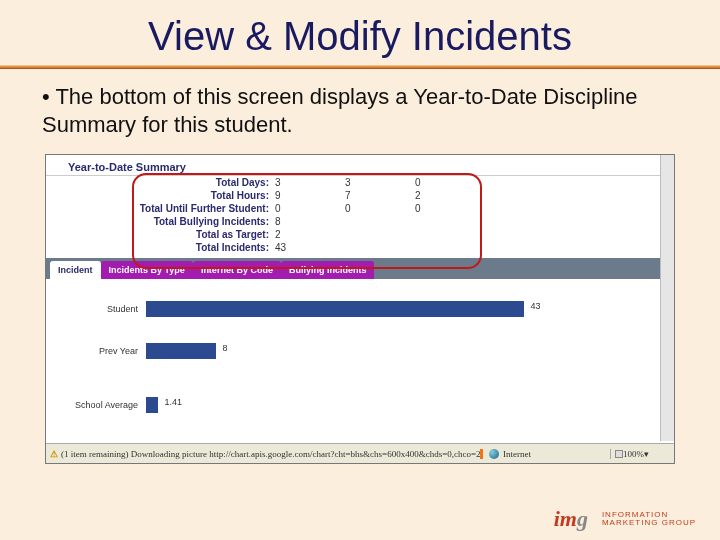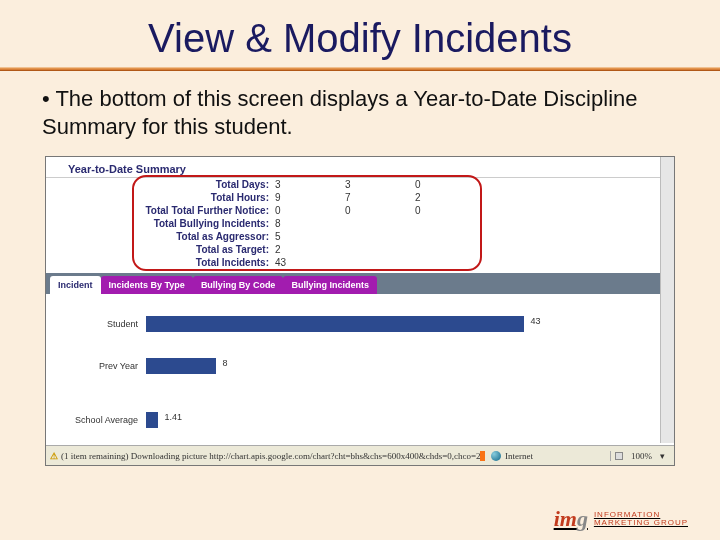--- a/index.html
+++ b/index.html
@@ -1,42 +1,42 @@
 <!DOCTYPE html>
 <html><head>
 <meta charset="utf-8">
 <style>
   * { box-sizing: border-box; margin: 0; padding: 0; }
   body { width: 720px; height: 540px; background: #fbeedd; font-family: Arial, sans-serif; overflow: hidden; position: relative; }
-  .title { font: 40px Verdana, sans-serif; color: #1a1a60; text-align: center; padding-top: 16px; }
+  .title { font: 40px Verdana, sans-serif; color: #1a1a60; text-align: center; padding-top: 8px; margin-top: 6px; }
   .rule { height: 4px; background: linear-gradient(#e8a05a, #d07028); margin: 6px 0 14px 0; border-top: 1px solid #f0c090; border-bottom: 1px solid #b05818; }
   .bullet { font: 22px Arial, sans-serif; color: #111; padding: 0 42px 10px 42px; line-height: 1.25; }
   .shot { position: relative; margin: 6px auto 0 auto; width: 630px; height: 310px; background: #fff; border: 1px solid #777; }
   .hdr { font: bold 11px Arial; color: #2a2a70; padding: 6px 6px 2px 22px; border-bottom: 1px solid #ccc; }
   .sumrow { display: flex; font: bold 10px Arial; color: #2a2a70; padding: 1px 14px; }
   .sumrow .lbl { width: 215px; text-align: right; padding-right: 6px; }
   .sumrow .c { width: 70px; color: #333; font-weight: normal; }
   .callout { position: absolute; left: 86px; top: 18px; width: 350px; height: 96px; border: 2px solid #c21818; border-radius: 14px; pointer-events: none; }
   .tabs { display: flex; gap: 0; background: #6b7b8c; padding: 3px 4px 0 4px; margin-top: 4px; font: bold 9px Arial; color: #fff; }
   .tab { padding: 4px 8px; background: #a21caf; border-radius: 3px 3px 0 0; }
   .tab.active { background: #fff; color: #2a2a70; }
   .chartarea { position: relative; height: 138px; margin-top: 8px; }
   .crow { position: absolute; left: 0; right: 8px; display: flex; align-items: center; }
   .crow .cl { width: 100px; text-align: right; font: 9px Arial; color: #333; padding-right: 8px; padding-left: 24px; }
   .crow .barwrap { flex: 1; position: relative; height: 20px; }
   .crow .bar { position: absolute; left: 0; top: 2px; height: 16px; background: #2c4a8f; }
   .crow .val { position: absolute; top: 2px; font: 9px Arial; color: #333; }
   .scroll { position: absolute; right: 0; top: 0; bottom: 22px; width: 14px; background: #e6e6e6; border-left: 1px solid #bbb; }
   .status { position: absolute; left: 0; right: 0; bottom: 0; height: 20px; background: #ece9d8; border-top: 1px solid #aaa; display: flex; align-items: center; font: 9px Tahoma; color: #333; }
   .status .s1 { flex: 1; padding: 0 4px; display: flex; align-items: center; gap: 3px; white-space: nowrap; overflow: hidden; }
-  .status .s2 { width: 130px; border-left: 5px solid #f97316; padding: 0 6px; display: flex; gap: 4px; align-items: center; }
-  .status .s3 { width: 64px; border-left: 1px solid #aaa; padding: 0 4px; display: flex; align-items: center; gap: 8px; text-align: center; }
+  .status .s2 { width: 130px; border-left: 3px solid #f97316; padding: 0 6px; display: flex; gap: 4px; align-items: center; }
+  .status .s3 { width: 64px; border-left: 1px solid #aaa; padding: 0 4px; display: flex; align-items: center; gap: 0; text-align: center; }
   .globe { width: 10px; height: 10px; border-radius: 50%; background: radial-gradient(circle at 30% 30%, #8cd, #168); }
   .zr { width: 8px; height: 8px; background: #ddd; border: 1px solid #888; }
-  .logo { position: absolute; right: 32px; bottom: 8px; display: flex; align-items: center; gap: 6px; text-decoration: underline; }
+  .logo { position: absolute; right: 24px; bottom: 8px; display: flex; align-items: center; gap: 14px; }
   .logo .img { font: italic bold 22px Georgia; color: #c23b1e; }
   .logo .img .g { color: #888; }
   .logo .txt { font: 8px Arial; color: #c23b1e; line-height: 1; letter-spacing: 1px; }
 </style>
 </head>
 <body>
 
 <div class="title">View &amp; Modify Incidents</div>
 <div class="rule"></div>
 <div class="bullet">• <span>The bottom of this screen displays a Year-to-Date Discipline Summary for this student.</span></div>
@@ -50,34 +50,28 @@
         <span class="c">3</span>
         <span class="c">0</span>
       </div>
       <div class="sumrow">
         <span class="lbl">Total Hours:</span>
         <span class="c">9</span>
         <span class="c">7</span>
         <span class="c">2</span>
       </div>
       <div class="sumrow">
-        <span class="lbl">Total Total Further Notice:</span>
+        <span class="lbl">Total Until Further Student:</span>
         <span class="c">0</span>
         <span class="c">0</span>
         <span class="c">0</span>
       </div>
       <div class="sumrow">
         <span class="lbl">Total Bullying Incidents:</span>
         <span class="c">8</span>
-        <span class="c"></span>
-        <span class="c"></span>
-      </div>
-      <div class="sumrow">
-        <span class="lbl">Total as Aggressor:</span>
-        <span class="c">5</span>
         <span class="c"></span>
         <span class="c"></span>
       </div>
       <div class="sumrow">
         <span class="lbl">Total as Target:</span>
         <span class="c">2</span>
         <span class="c"></span>
         <span class="c"></span>
       </div>
       <div class="sumrow">
@@ -85,21 +79,21 @@
         <span class="c">43</span>
         <span class="c"></span>
         <span class="c"></span>
       </div>
     </div>
   <div class="callout"></div>
 
   <div class="tabs">
     <div class="tab active">Incident</div>
     <div class="tab">Incidents By Type</div>
-    <div class="tab">Bullying By Code</div>
+    <div class="tab">Internet By Code</div>
     <div class="tab">Bullying Incidents</div>
   </div>
 
   <div class="chartarea" id="chartarea">
       <div class="crow" style="top: 12px;">
         <div class="cl">Student</div>
         <div class="barwrap">
           <div class="bar" style="width:378.4px"></div>
           <div class="val" style="left:384.4px">43</div>
         </div>

